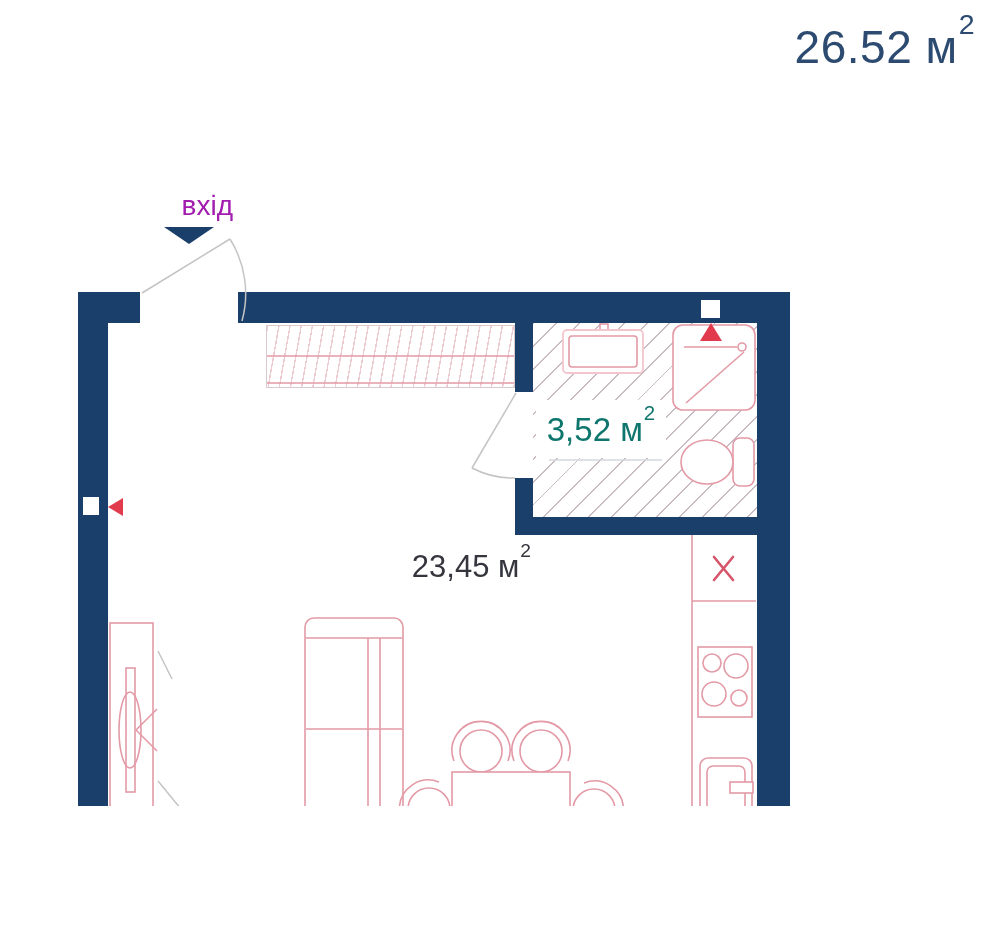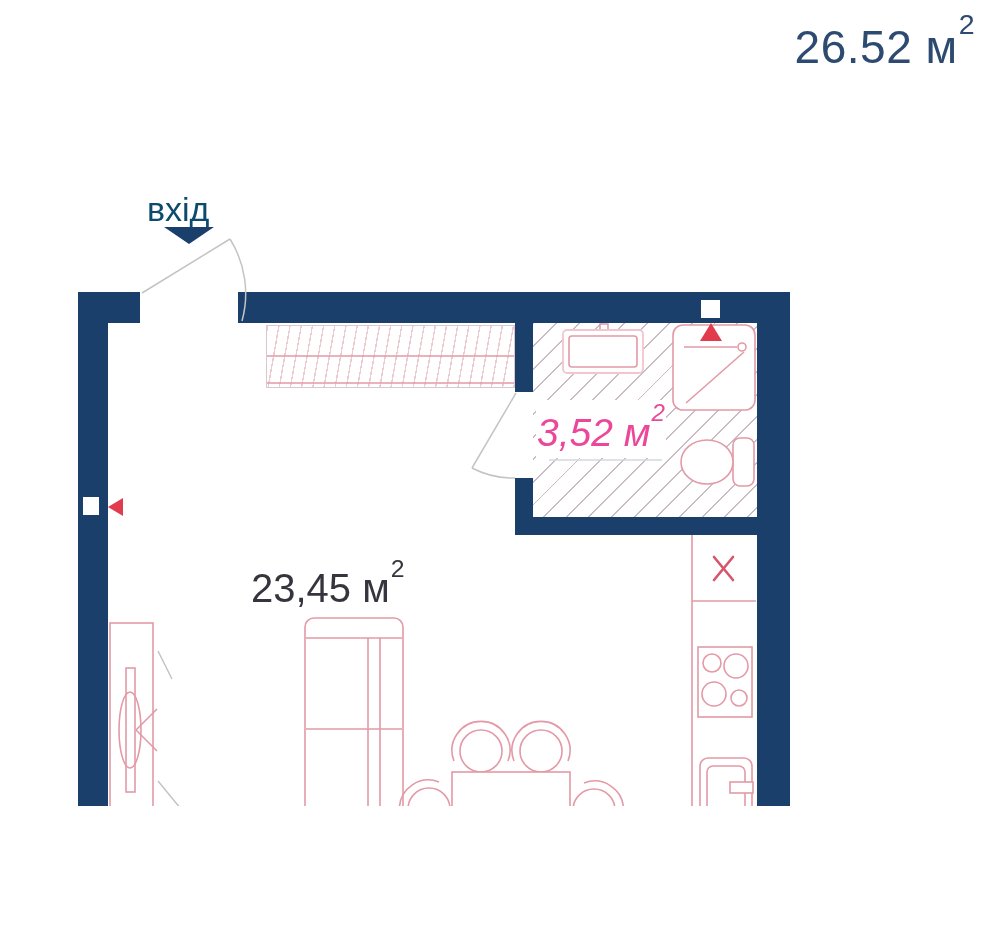--- a/index.html
+++ b/index.html
@@ -36,26 +36,26 @@
   .pale{stroke:var(--furniture-pale);fill:#fff;stroke-width:1.8;}
   .door{stroke:var(--door-line);fill:none;stroke-width:1.5;}
   .win{stroke:var(--window-line);fill:none;stroke-width:2;}
   .xmark{stroke:#d6556b;stroke-width:2.6;stroke-linecap:round;}
   .seam{stroke:rgba(255,255,255,.3);stroke-width:1.5;}
   .underline{stroke:#d3d7dc;stroke-width:1.5;}
 
   .txt{position:absolute;z-index:5;color:var(--label-text);}
   .title{top:20px;right:25px;font-size:46px;font-weight:500;letter-spacing:.5px;
     color:var(--title-text);}
-  .entrance-label{left:147px;top:190px;width:86px;text-align:left;font-size:34px;
-    color:#0c4a6e;}
+  .entrance-label{left:147px;top:190px;width:86px;text-align:right;font-size:28px;
+    color:#a21caf;}
   .room-name{left:251px;top:522px;width:280px;text-align:center;font-size:33px;}
-  .room-area{left:251px;top:566px;width:280px;text-align:left;font-size:40px;}
-  .bath-area{left:536px;top:410px;width:130px;text-align:center;font-size:39px;
-    color:#ec4899;font-style:italic;}
+  .room-area{left:251px;top:549px;width:280px;text-align:right;font-size:31px;}
+  .bath-area{left:536px;top:410px;width:130px;text-align:center;font-size:33px;
+    color:#0f766e;}
   sup{font-size:.62em;position:relative;top:-.45em;margin-left:1px;}
 </style>
 </head>
 <body>
 
 <div id="canvas">
 
   <div class="txt title">
     <span>26.52 м</span><sup>2</sup>
   </div>

